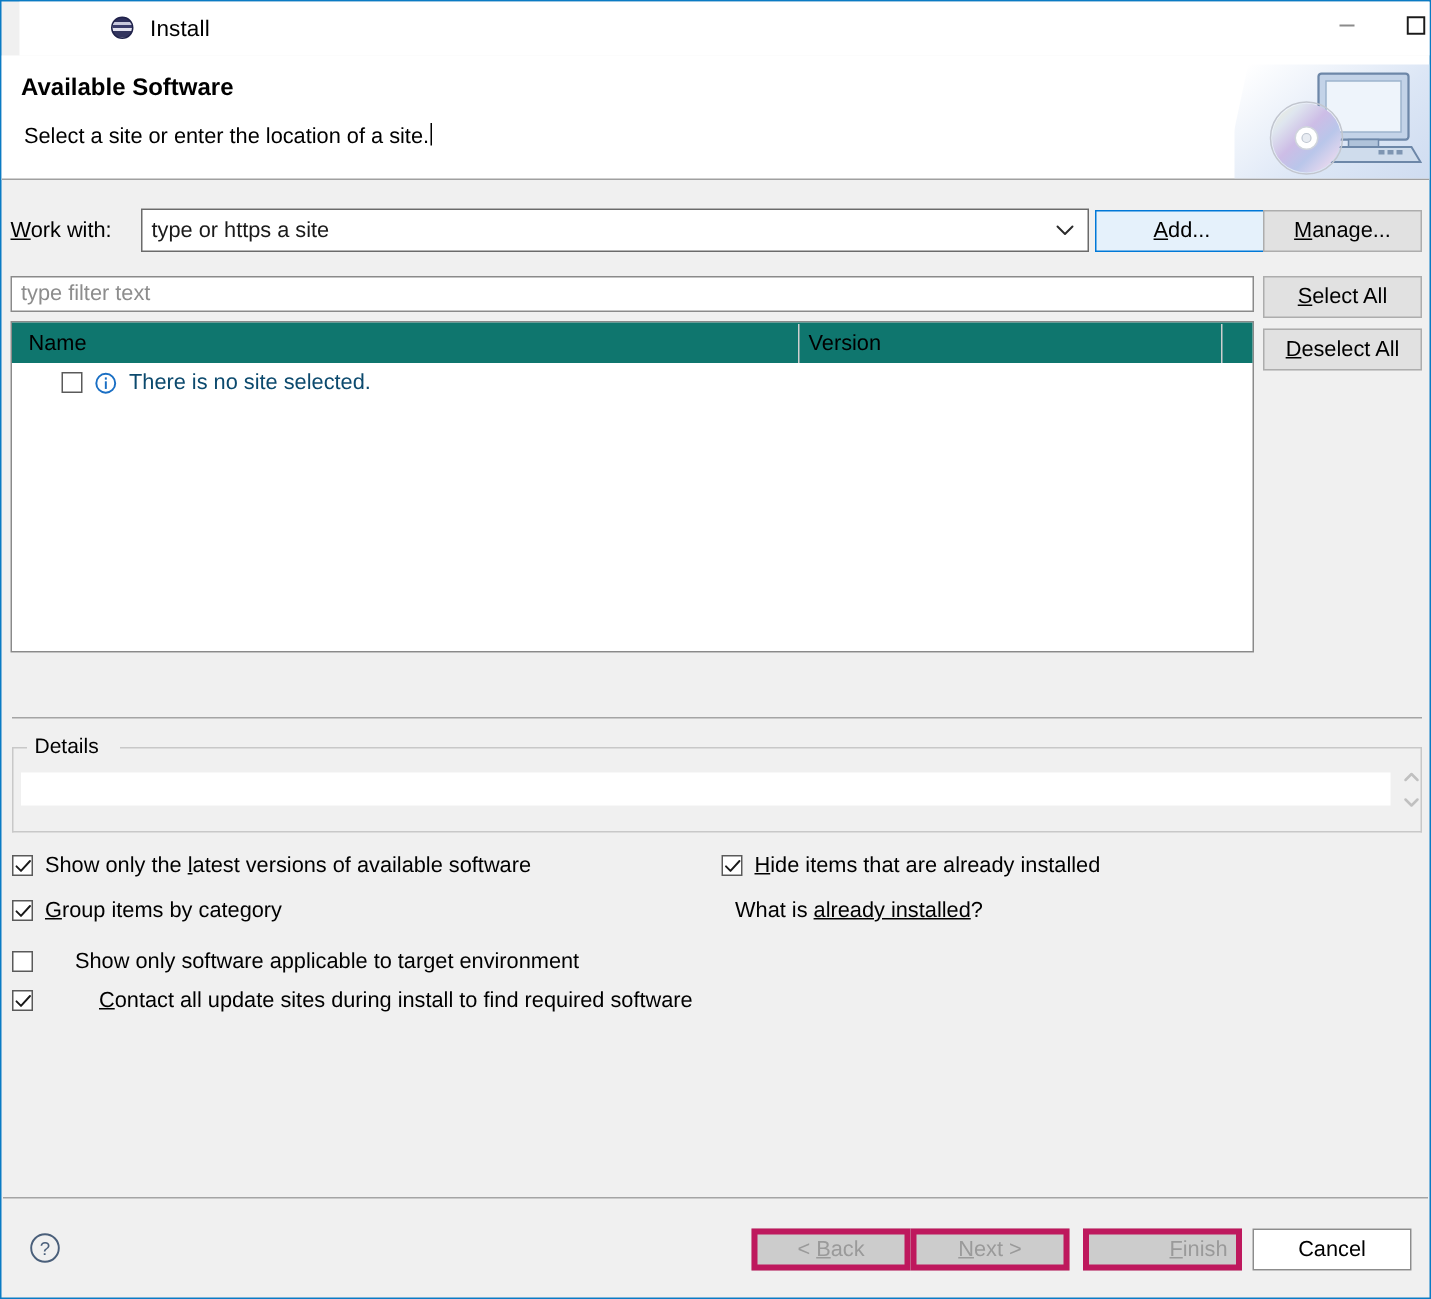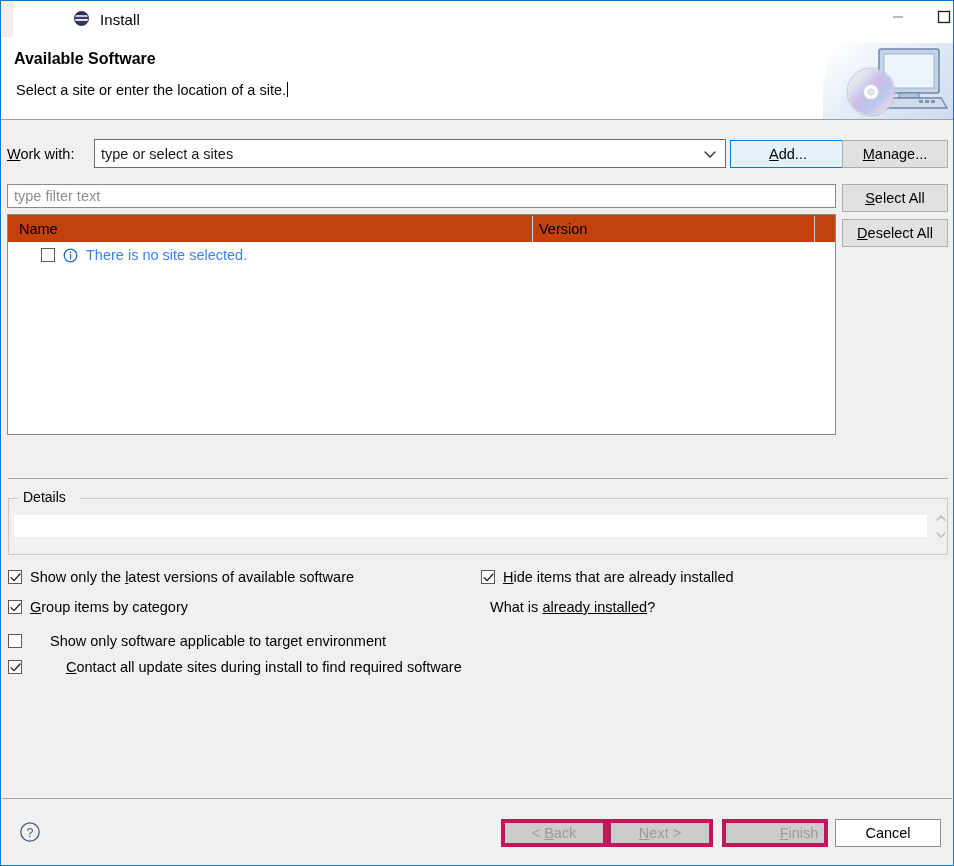--- a/index.html
+++ b/index.html
@@ -188,21 +188,21 @@
     position: absolute;
     left: 6px; top: 213px;
     width: 829px; height: 221px;
     background: #ffffff;
     border: 1px solid #8a8a8a;
     box-sizing: border-box;
   }
   .thead {
     position: relative;
     height: 27px;
-    background: #c2410c;
+    background: #0f766e;
   }
   .th {
     position: absolute;
     top: 6px;
     font-size: 14.5px;
     color: #000;
   }
   .th-name { left: 11px; }
   .th-version { left: 531px; }
   .col-sep {
@@ -233,21 +233,21 @@
   }
   .trow .cbox { margin-left: 33px; }
   .info-ico {
     margin-left: 8px;
     width: 15px; height: 15px;
     flex: none;
   }
   .trow .txt {
     margin-left: 8px;
     font-size: 14.5px;
-    color: #3b82f6;
+    color: #0c4a6e;
   }
 
   
   .hsep {
     position: absolute;
     left: 7px; top: 477px;
     width: 940px; height: 1px;
     background: #a4a4a4;
   }
 
@@ -432,21 +432,21 @@
             <stop offset="100%" stop-color="#cfd9ea"></stop>
           </linearGradient>
         </defs>
       </svg>
     </div>
   </div>
 
   <div class="label-workwith"><span class="mn">W</span>ork with:</div>
 
   <div class="combo">
-    <span class="val">type or select a sites</span>
+    <span class="val">type or https a site</span>
     <span class="arrow">
       <svg width="14" height="9" viewBox="0 0 14 9">
           <path d="M2 2 L7 7 L12 2" fill="none" stroke="#2b2b2b" stroke-width="1.3" stroke-linecap="round" stroke-linejoin="round"></path>
         </svg>
     </span>
   </div>
 
   <div class="btn default btn-add">
       <span><span class="mn">A</span>dd...</span>
     </div>

